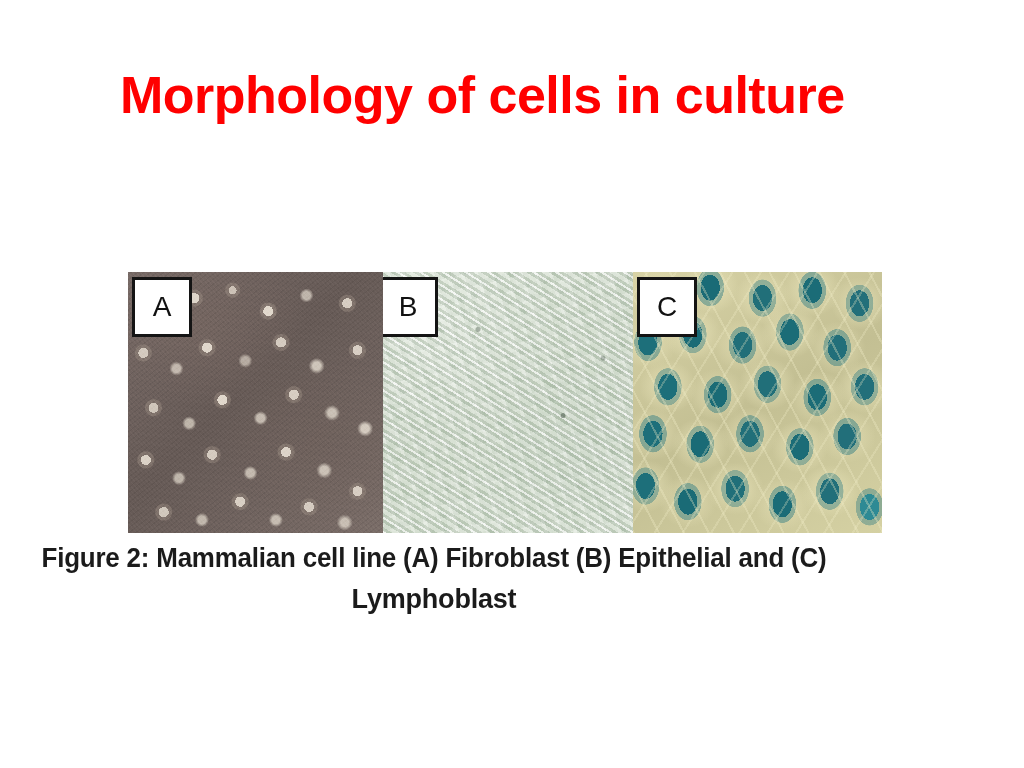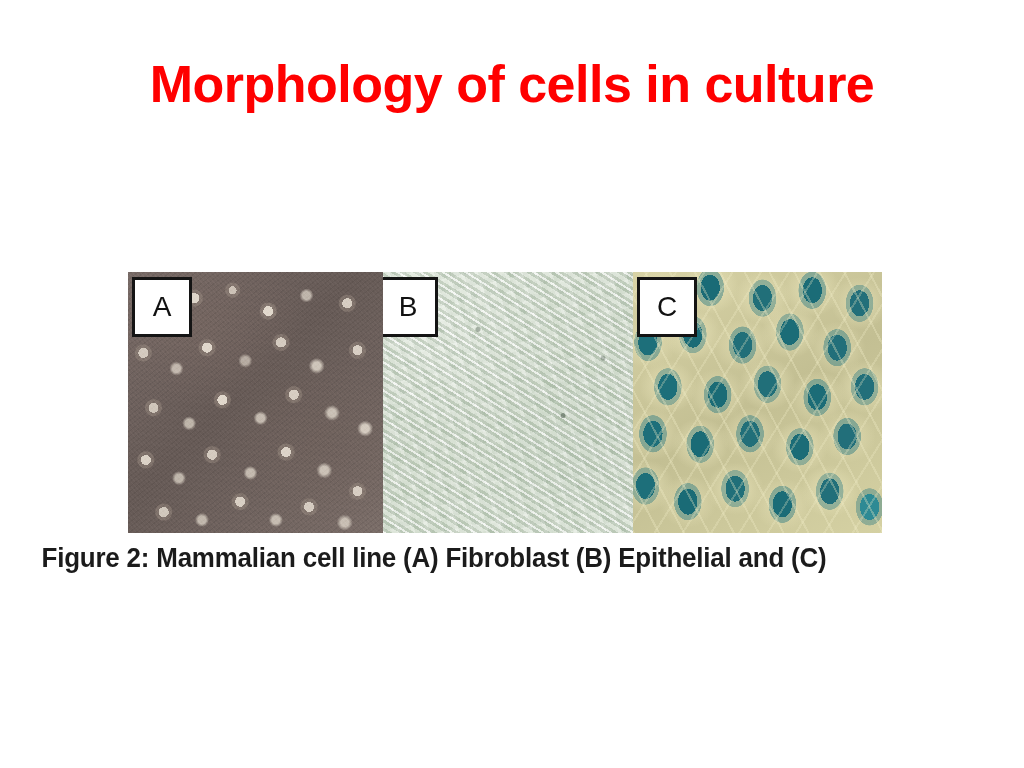--- a/index.html
+++ b/index.html
@@ -14,31 +14,31 @@
     position: relative;
     overflow: hidden;
     font-family: "Liberation Sans", sans-serif;
     -webkit-font-smoothing: antialiased;
   }
 
   
   #slide-title {
     position: absolute;
     left: 120px;
-    top: 52px;
+    top: 63px;
     width: 784px;
     height: 64px;
     line-height: 64px;
     font-family: "Liberation Sans", sans-serif;
     font-weight: bold;
     font-size: 52px;
     letter-spacing: -0.5px;
     color: #FF0000;
     white-space: nowrap;
-    text-align: center;
+    text-align: left;
   }
 
   
   #figure-block {
     position: absolute;
     left: 128px;
     top: 272px;
     width: 754px;
   }
 
@@ -285,13 +285,14 @@
       <div class="tissue"></div>
       <div class="net"></div>
       <div class="panel-label">C</div>
     </div>
 
   </div>
 </div>
 
 <div id="figure-caption">
   <span class="cap-line cap-line-1">Figure 2: Mammalian cell line (A) Fibroblast (B) Epithelial and (C)</span>
+  <span class="cap-line cap-line-2">Lymphoblast</span>
 </div>
 
 </body></html>

